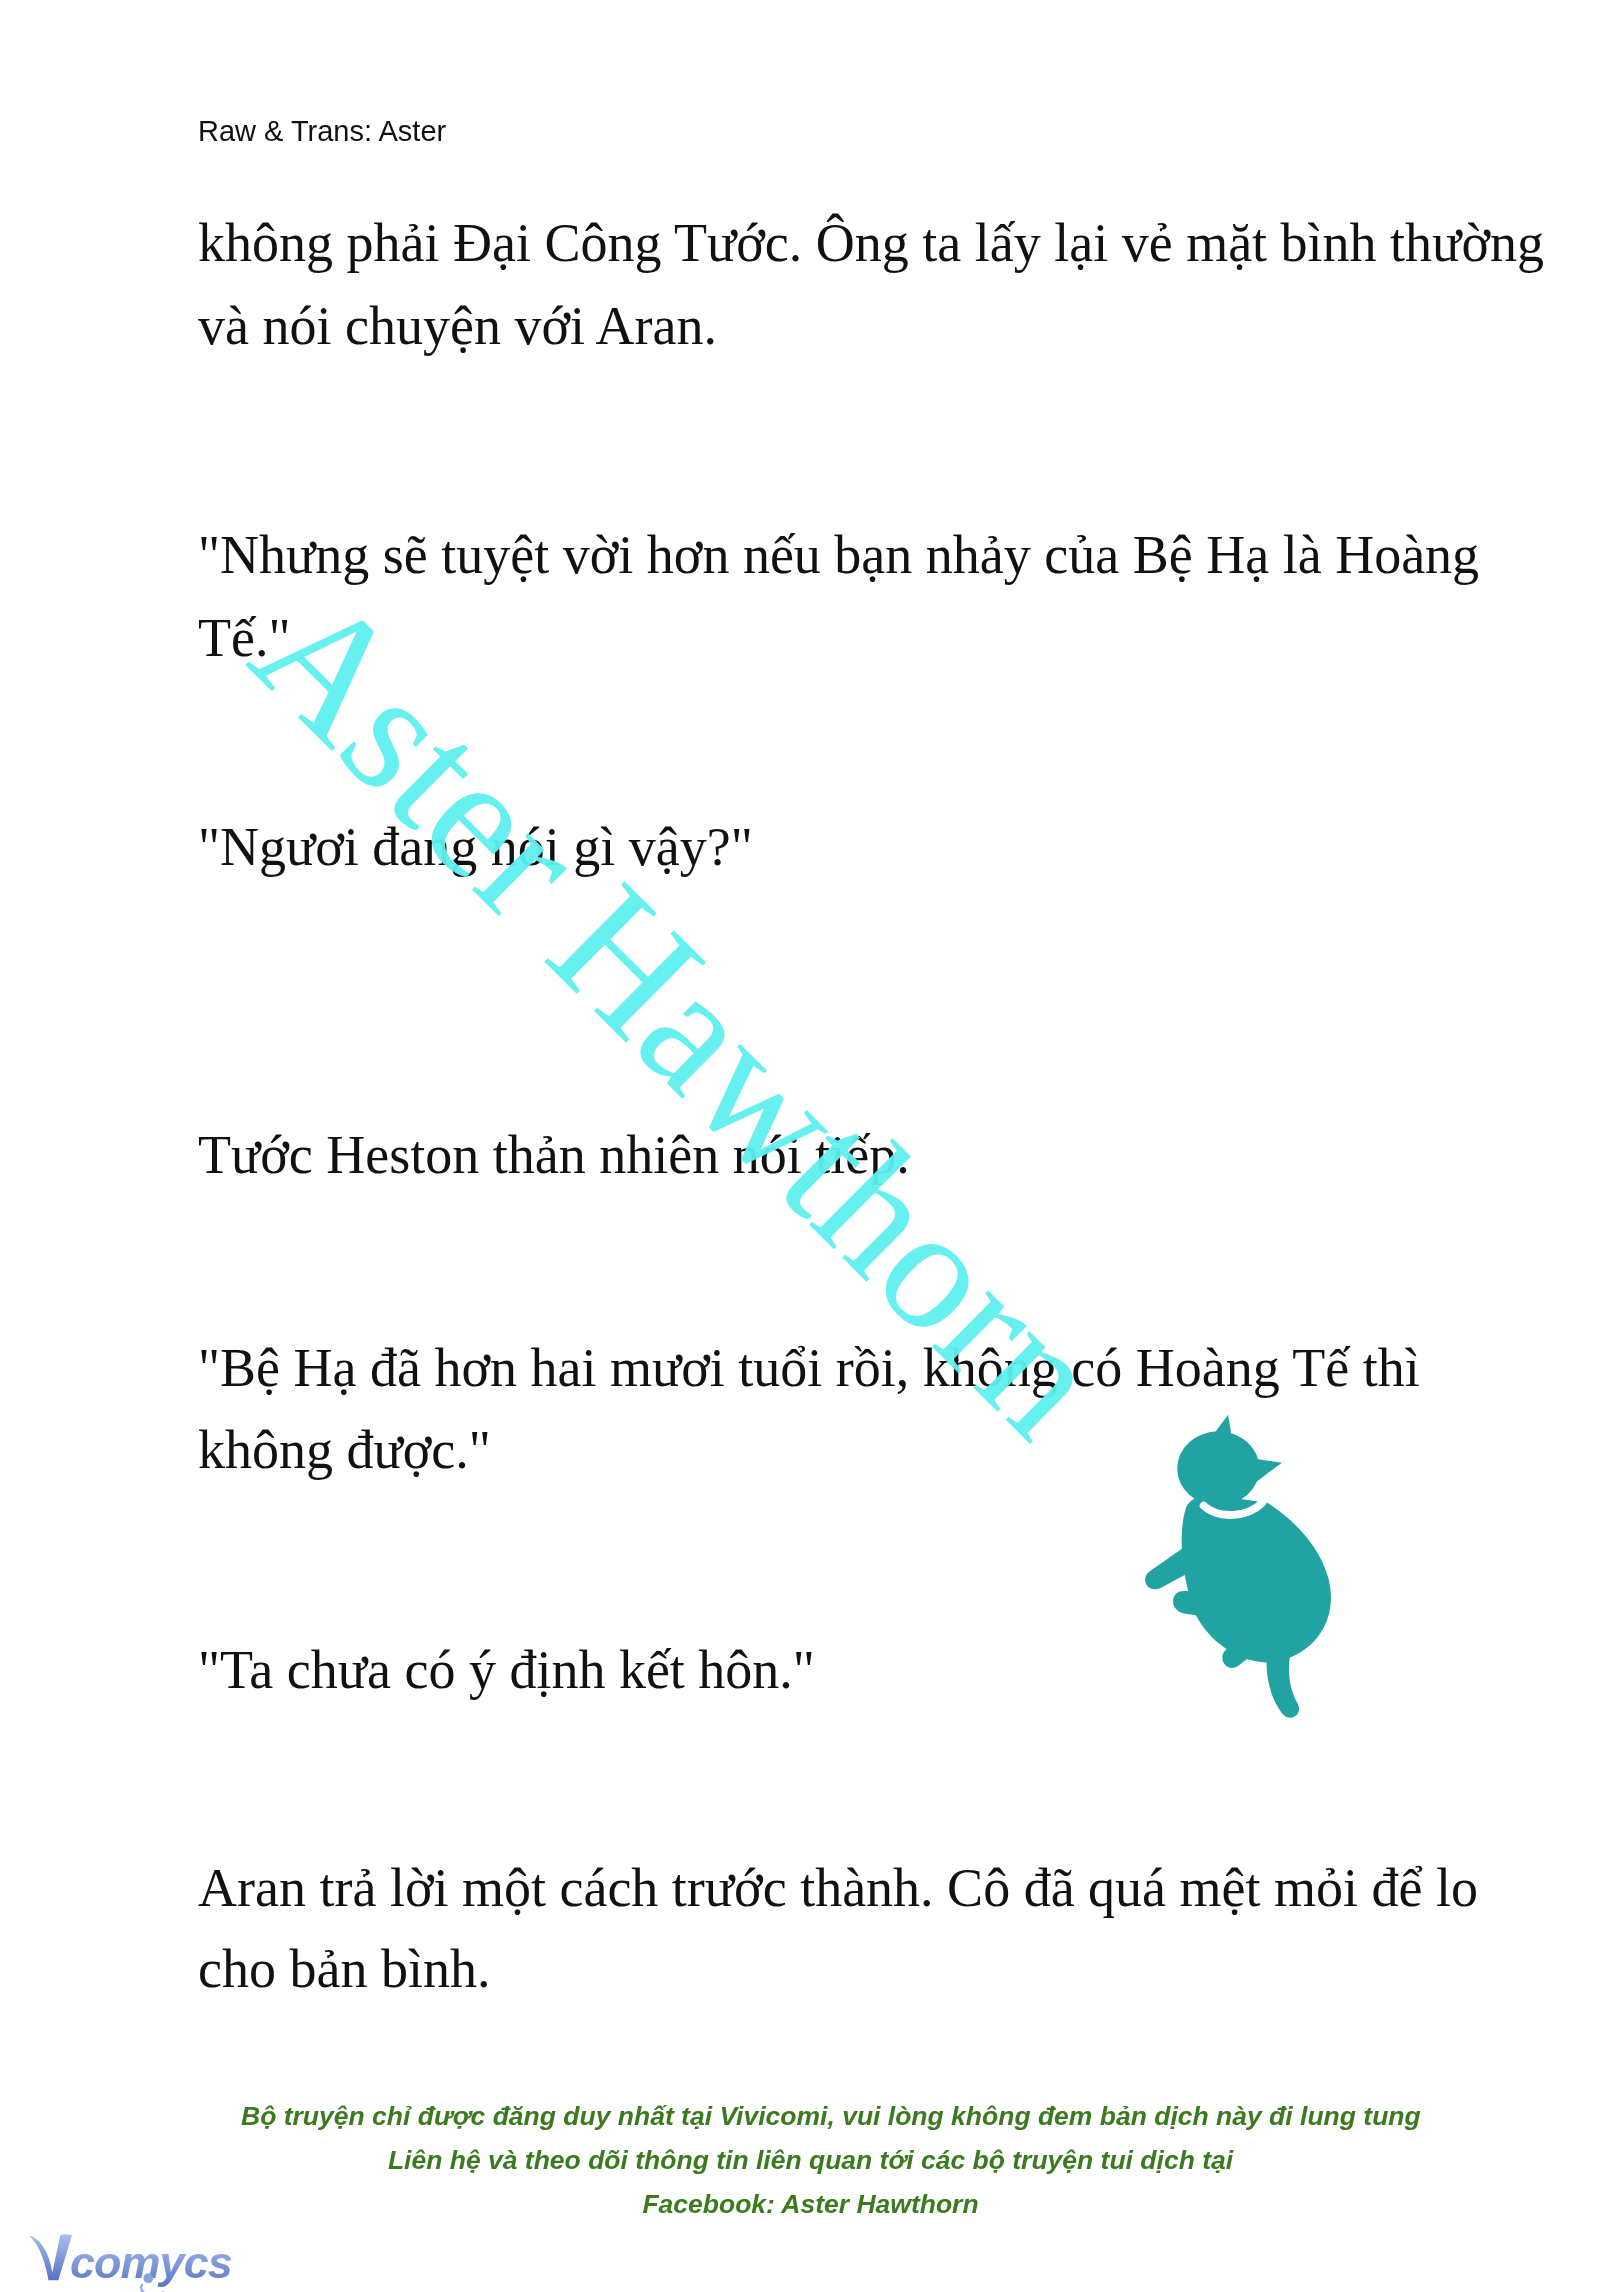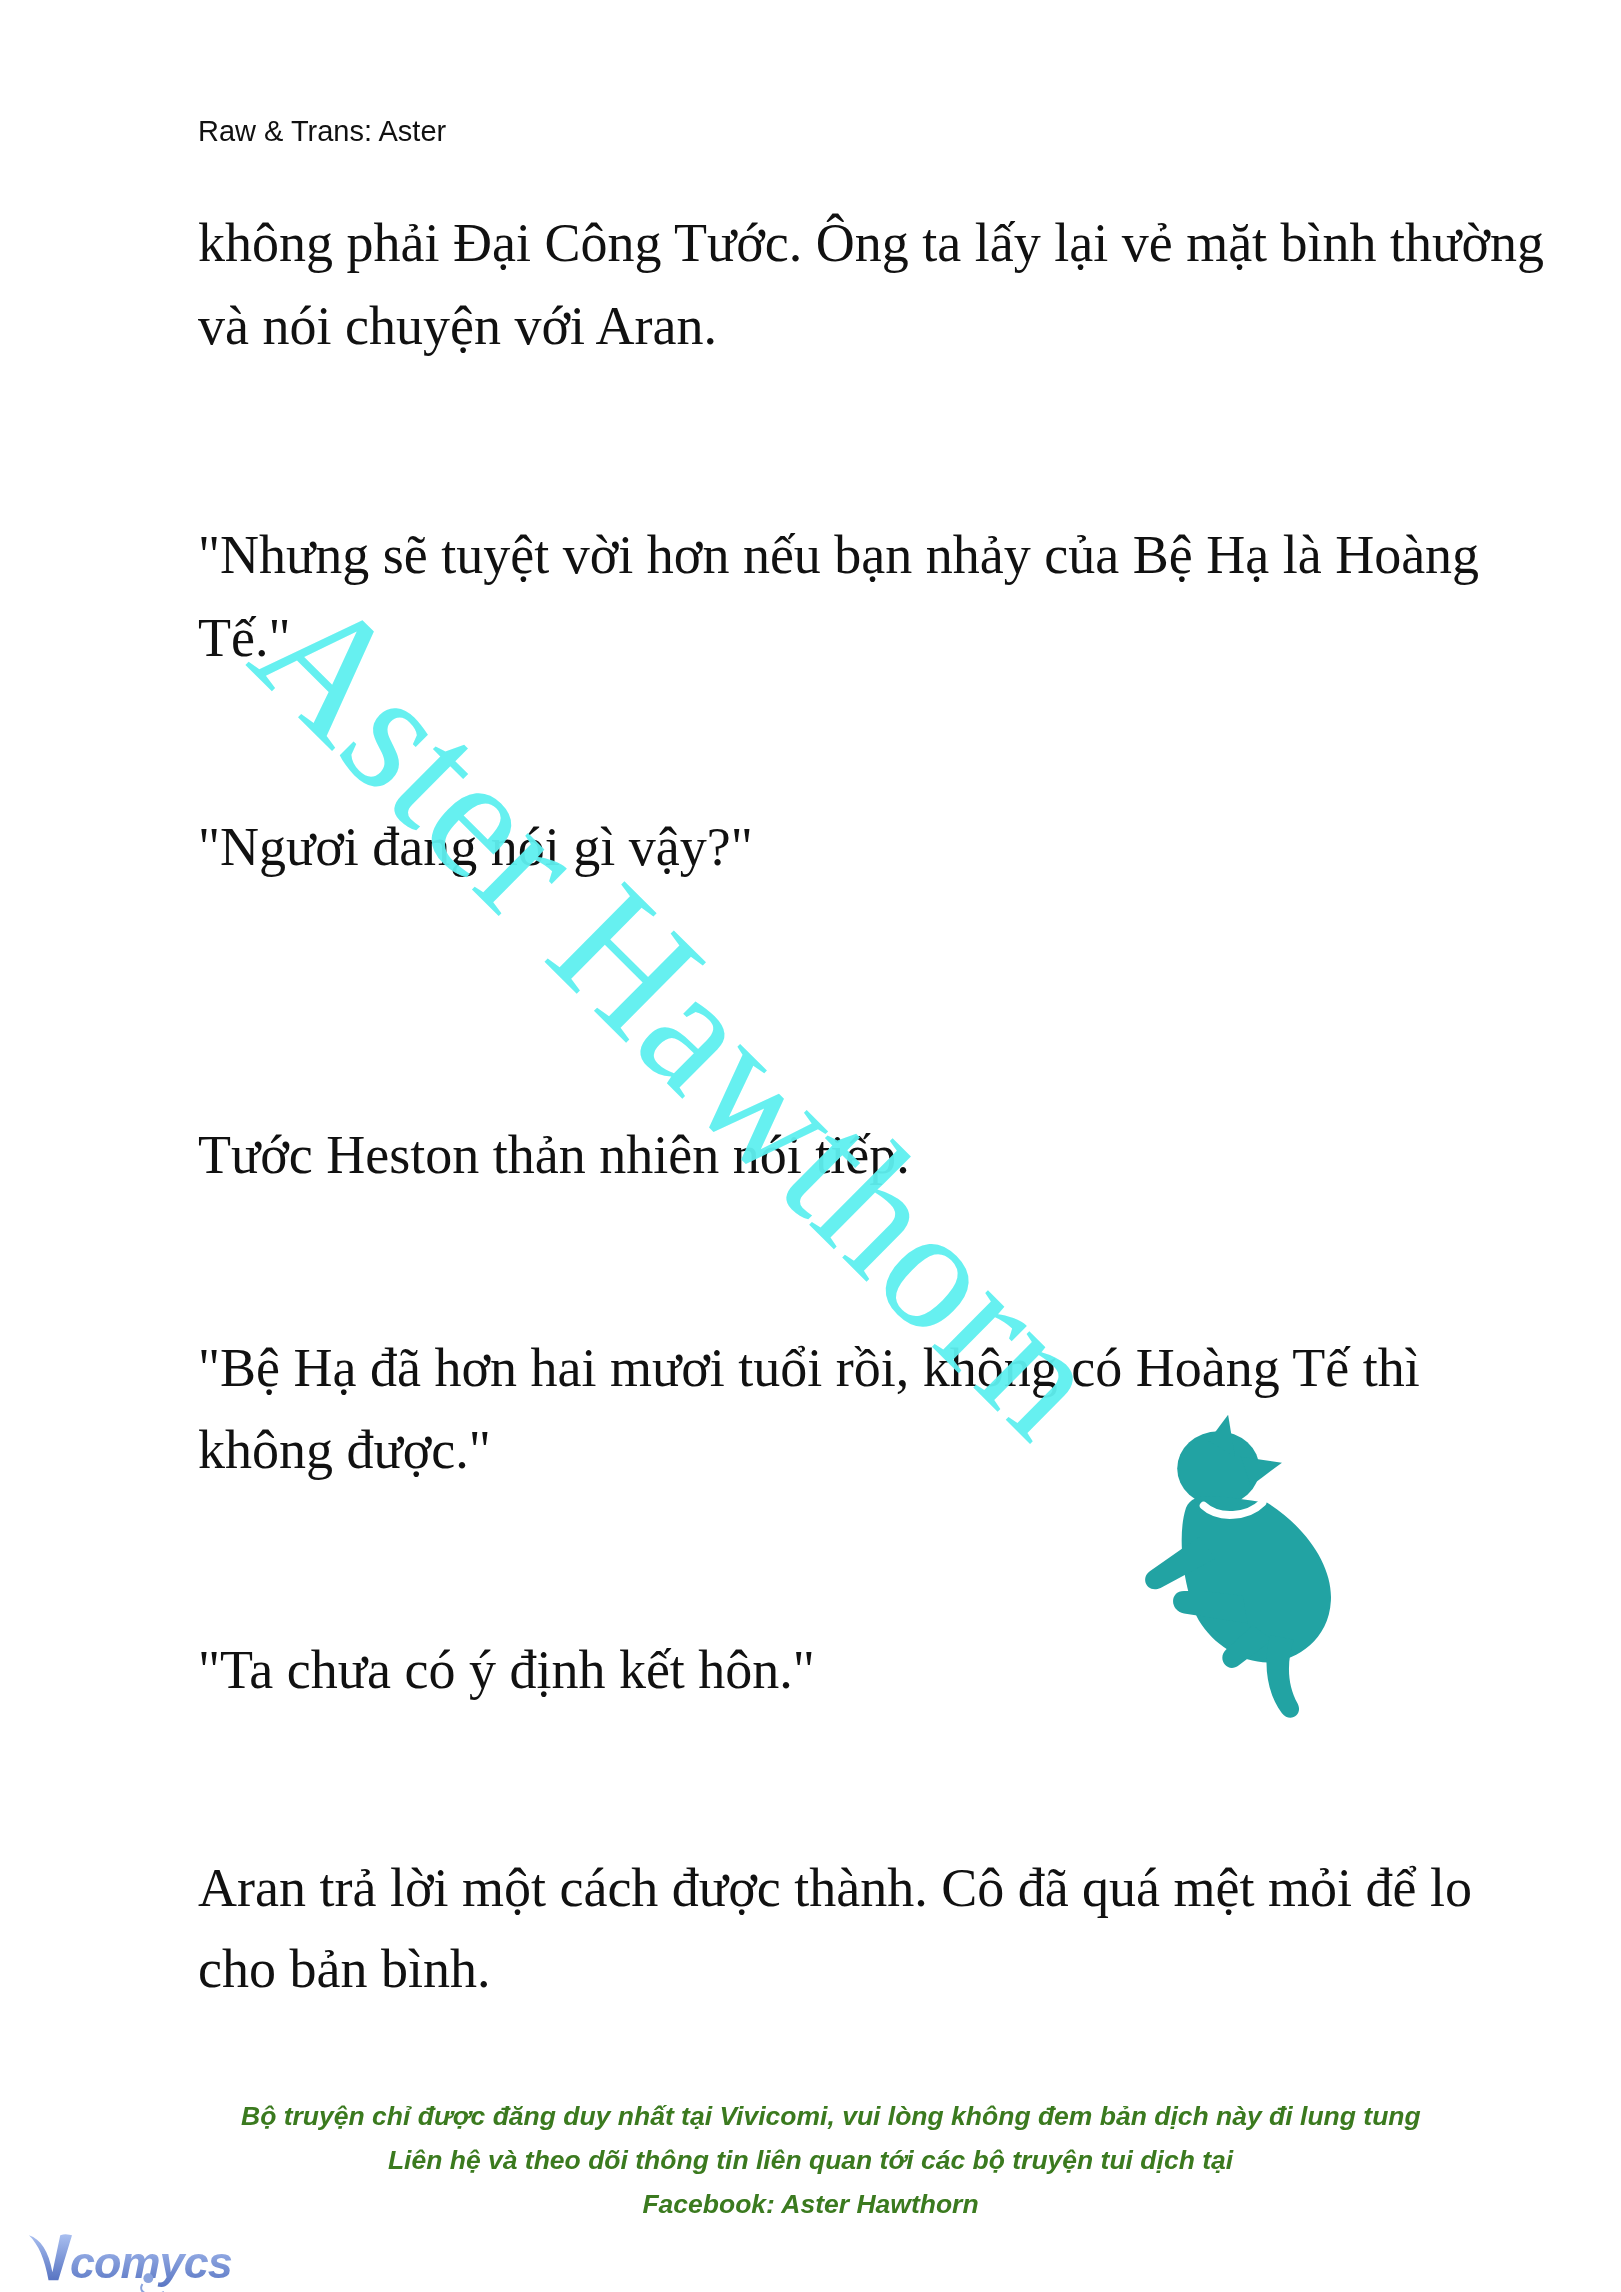--- a/index.html
+++ b/index.html
@@ -101,21 +101,21 @@
 
   <div class="line" style="top:800px">"Ngươi đang nói gì vậy?"</div>
 
   <div class="line" style="top:1108px">Tước Heston thản nhiên nói tiếp.</div>
 
   <div class="line" style="top:1321px">"Bệ Hạ đã hơn hai mươi tuổi rồi, không có Hoàng Tế thì</div>
   <div class="line" style="top:1403px">không được."</div>
 
   <div class="line" style="top:1623px">"Ta chưa có ý định kết hôn."</div>
 
-  <div class="line" style="top:1841px">Aran trả lời một cách được thành. Cô đã quá mệt mỏi để lo</div>
+  <div class="line" style="top:1841px">Aran trả lời một cách trước thành. Cô đã quá mệt mỏi để lo</div>
   <div class="line" style="top:1922px">cho bản bình.</div>
 
   <div class="watermark">Aster Hawthorn</div>
 
   <svg class="cat" viewBox="0 0 220 332" xmlns="http://www.w3.org/2000/svg">
     <g fill="#22a3a3">
 
       <ellipse cx="95" cy="70" rx="42" ry="38"></ellipse>
 
       <polygon points="105,15 112,58 85,42"></polygon>

